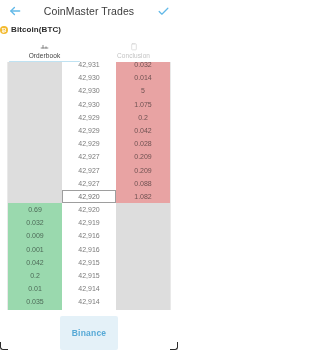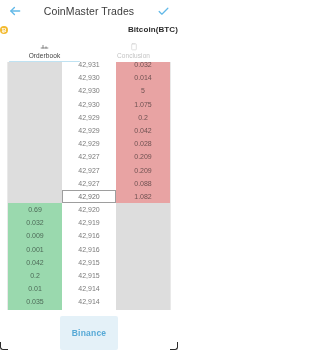--- a/index.html
+++ b/index.html
@@ -31,22 +31,22 @@
   .hdr-title{
     flex:1;text-align:center;
     font-size:10.5px;color:#3c3c3c;
     letter-spacing:.1px;
     white-space:nowrap;overflow:hidden;
   }
 
   
   .coinbar{
     height:15px;min-height:15px;
-    display:flex;align-items:center;justify-content:space-between;
-    gap:13px;background:#ffffff;
+    display:flex;align-items:center;justify-content:flex-start;
+    gap:3px;background:#ffffff;
   }
   .coin-logo{
     width:8px;height:8px;border-radius:50%;
     background:#f3ba2f;color:#ffffff;
     font-size:6px;line-height:8px;text-align:center;
     font-weight:bold;flex:0 0 8px;
   }
   .coin-name{
     font-size:8px;font-weight:bold;color:#2b2b2b;
     letter-spacing:.1px;

